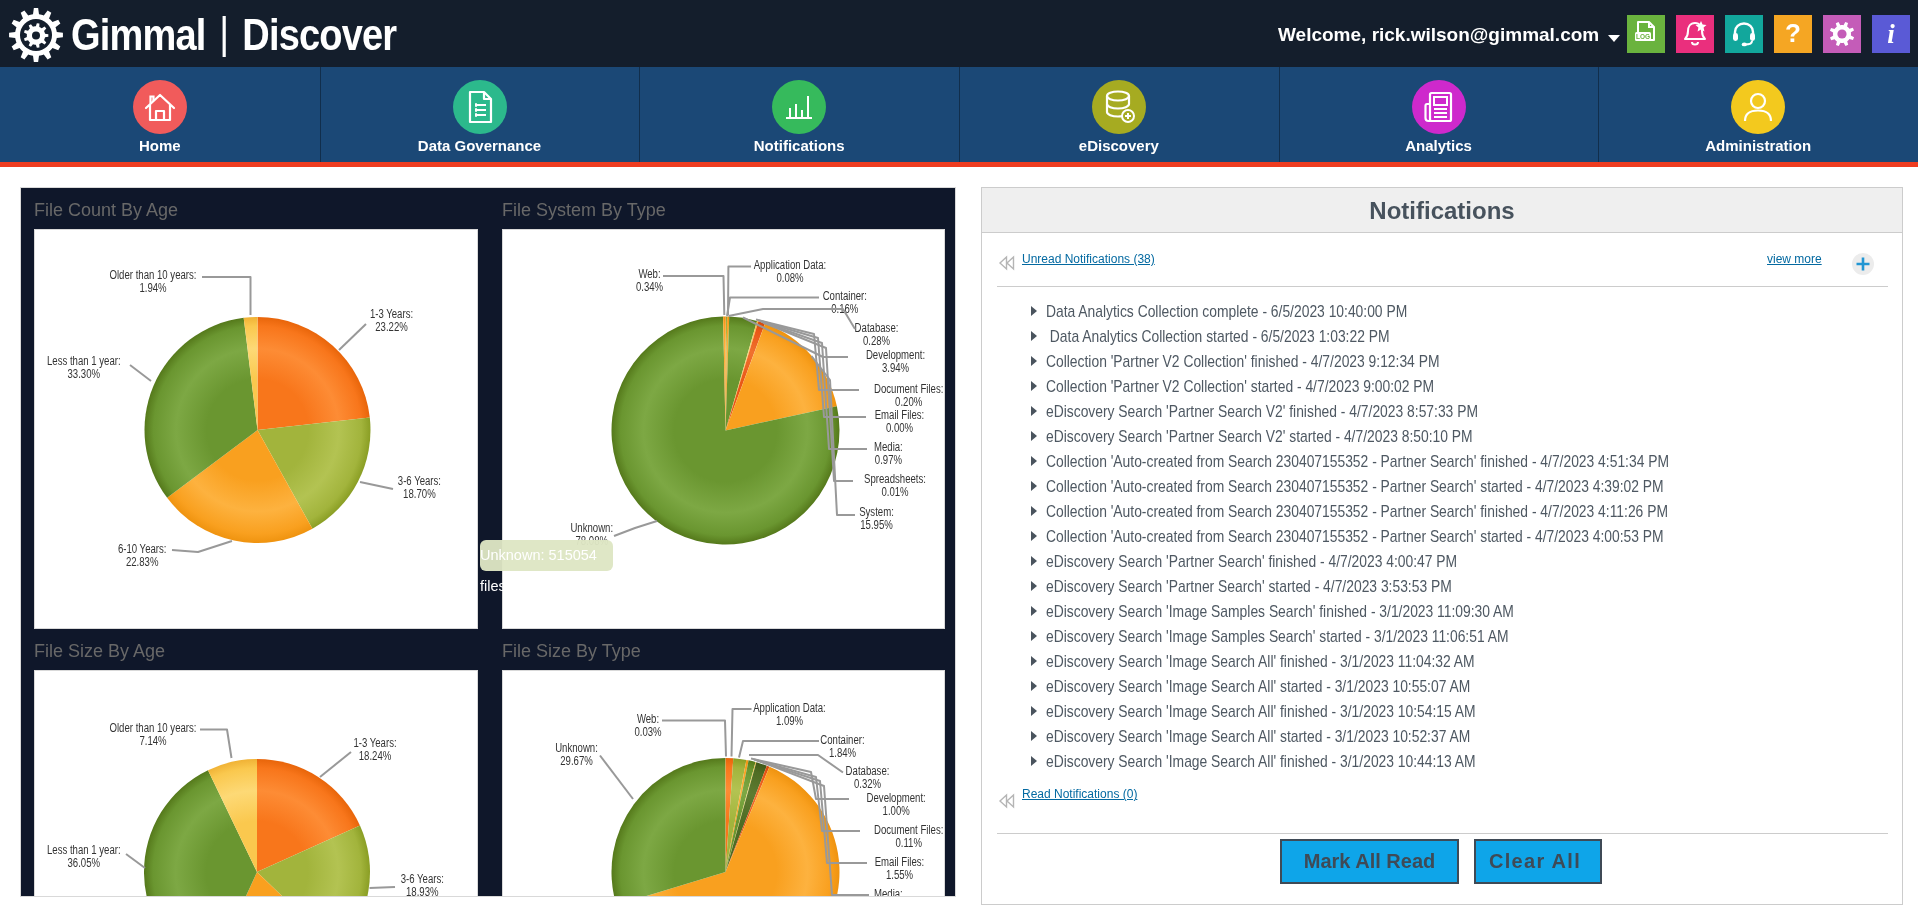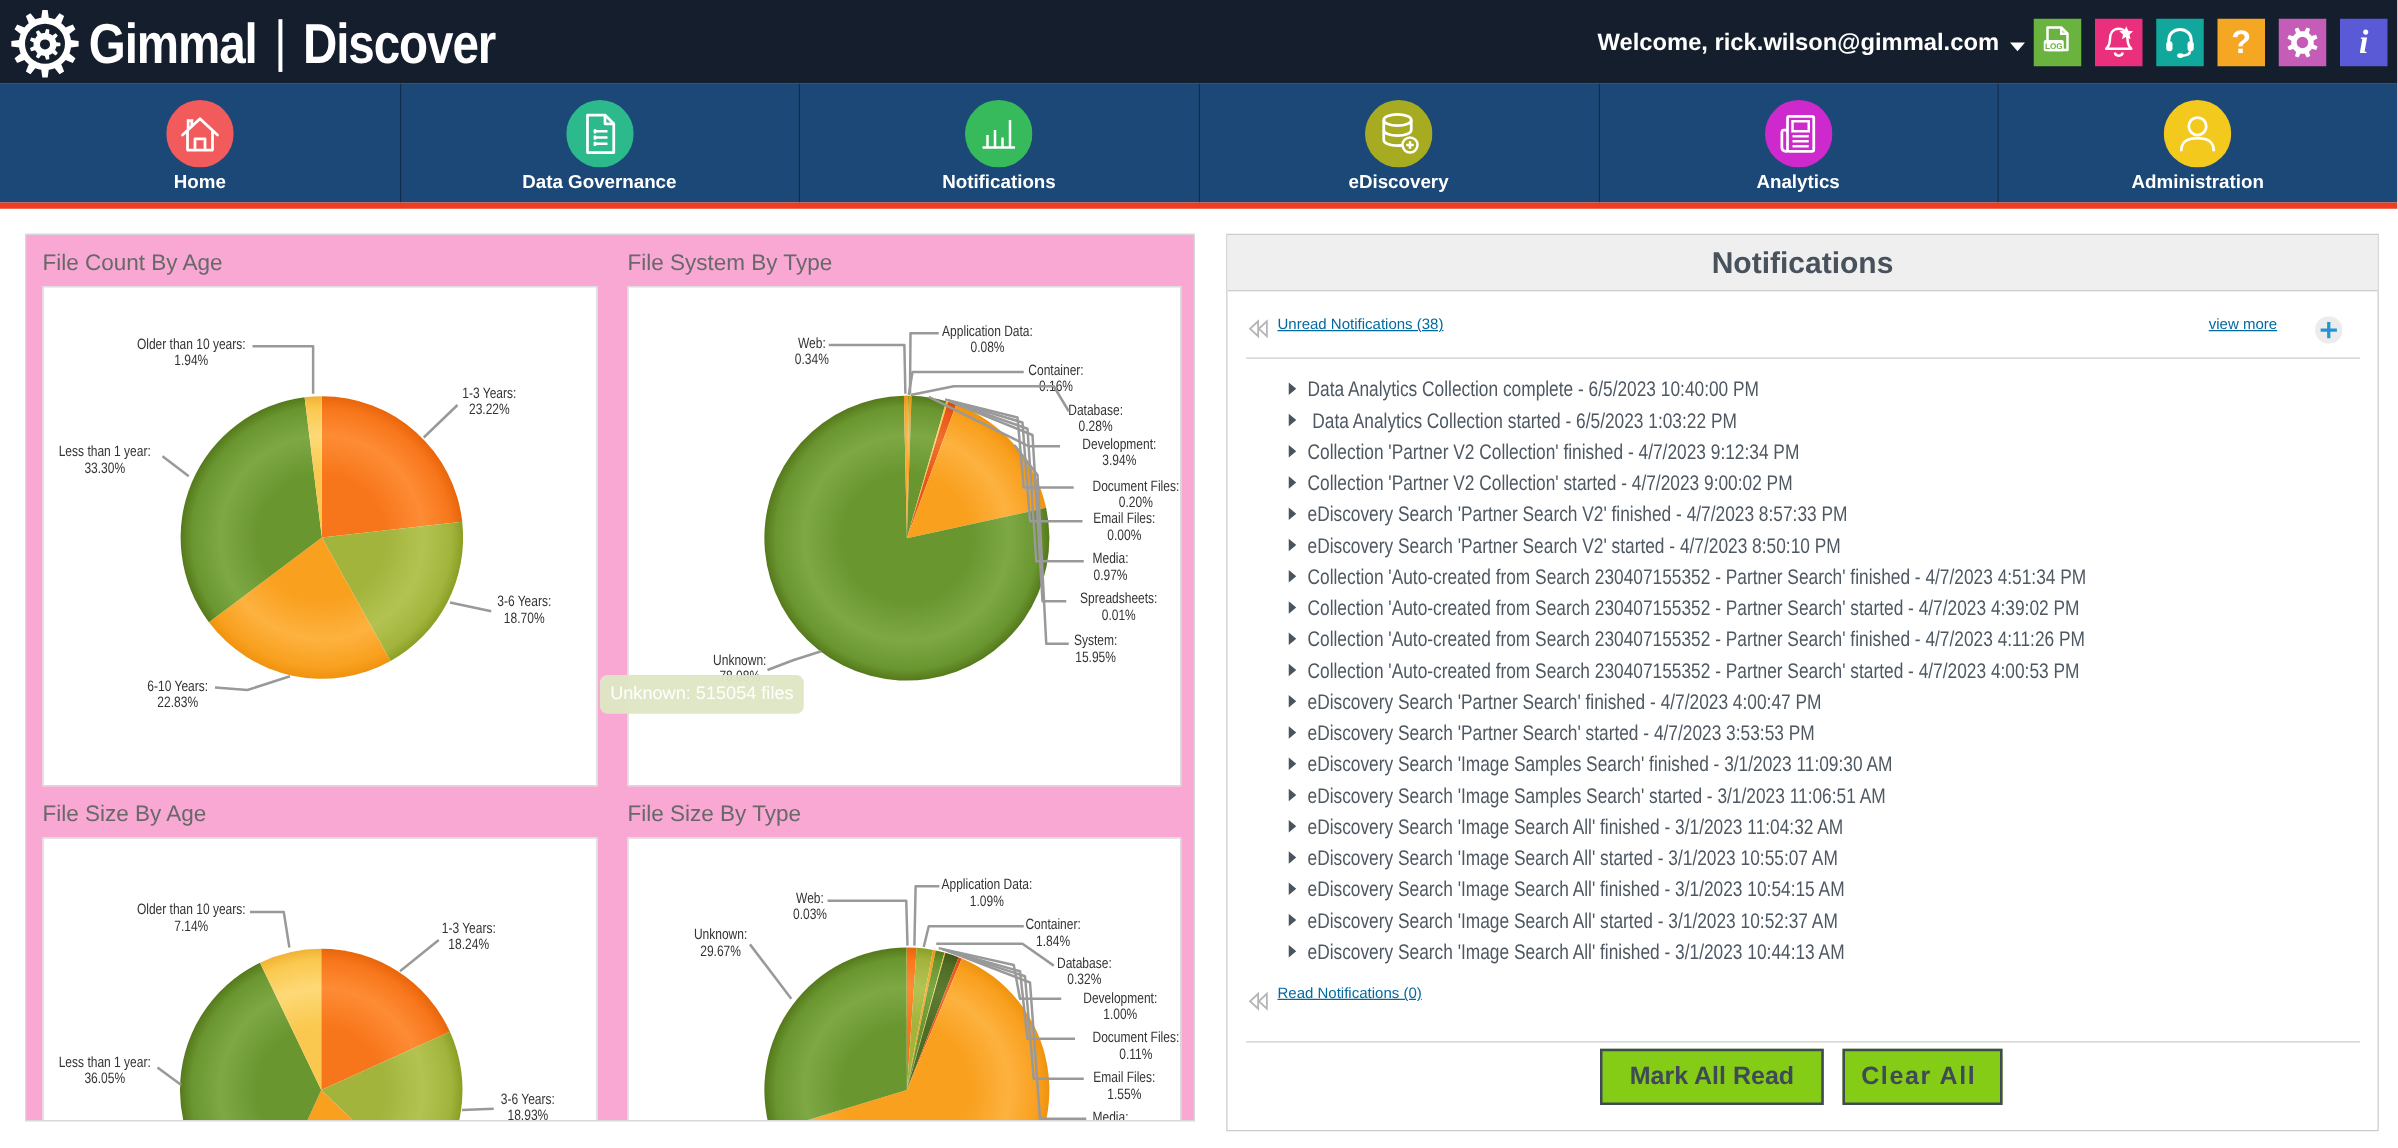--- a/index.html
+++ b/index.html
@@ -8,33 +8,33 @@
 #logotext{position:absolute;left:71px;top:9px;color:#fff;font-size:45px;font-weight:bold;letter-spacing:-1px;transform:scaleX(0.845);transform-origin:0 0;white-space:nowrap}
 #logotext .sep{font-weight:400;padding:0 5px;position:relative;top:-2px}
 #welcome{position:absolute;top:24px;right:1918px;left:1278px;color:#fff;font-size:19px;font-weight:bold;white-space:nowrap}
 .caret{display:inline-block;width:0;height:0;border-left:6px solid transparent;border-right:6px solid transparent;border-top:7px solid #fff;margin-left:9px;position:relative;top:1px}
 .sq{position:absolute;top:15px;width:38.5px;height:38px}
 #navbar{position:absolute;left:0;top:67px;width:1918px;height:95px;background:#1b4876}
 #redline{position:absolute;left:0;top:162px;width:1918px;height:5px;background:#ee3c20}
 .navitem{position:absolute;top:0;width:320px;height:95px}
 .navlbl{position:absolute;left:0;top:70px;width:320px;text-align:center;color:#fff;font-size:15px;font-weight:bold}
 .navsep{position:absolute;top:0;width:1px;height:95px;background:rgba(0,0,0,0.35)}
-#chartbox{position:absolute;left:20px;top:187px;width:936px;height:710px;border:1px solid #d9d9d9;background:#f9a8d4;overflow:hidden}
+#chartbox{position:absolute;left:20px;top:187px;width:936px;height:710px;border:1px solid #d9d9d9;background:#0f172a;overflow:hidden}
 .ctitle{position:absolute;font-size:18px;color:#686868}
 .cframe{position:absolute;border:1px solid #d9d9d9;background:#fff}
-#tooltip{position:absolute;left:480px;top:540px;width:163px;height:31px;background:rgba(222,230,196,0.96);border-radius:6px;color:#fff;font-size:14.5px;line-height:31px;text-align:center;z-index:5}
+#tooltip{position:absolute;left:480px;top:540px;width:133px;height:31px;background:rgba(222,230,196,0.96);border-radius:6px;color:#fff;font-size:14.5px;line-height:31px;z-index:5}
 #npanel{position:absolute;left:981px;top:187px;width:922px;height:718px;border:1px solid #ccc;background:#fff}
 #nphead{position:absolute;left:0;top:0;width:100%;height:45px;background:#efefef;border-bottom:1px solid #ccc;text-align:center;font-size:24px;font-weight:bold;color:#47525d;line-height:45px}
 .rew{position:absolute;width:17px;height:16px}
 .linklike{position:absolute;font-size:12px;color:#0369a1;text-decoration:underline;white-space:nowrap}
 .nhr{position:absolute;left:15px;width:891px;border-top:1px solid #ccc}
 .nitem{position:absolute;left:49px;height:25px;white-space:nowrap}
 .tri{display:inline-block;width:0;height:0;border-left:6px solid #4a545e;border-top:5px solid transparent;border-bottom:5px solid transparent;vertical-align:middle;margin-top:-2px}
 .ntext{display:inline-block;font-size:17px;color:#4e5862;margin-left:9px;vertical-align:middle;transform:scaleX(0.815);transform-origin:0 50%;white-space:nowrap}
-.btn{position:absolute;top:651px;height:45px;border:2px solid #3f4a56;background:#84cc16;color:#3f4a56;font-size:20px;font-weight:bold;text-align:center;line-height:41px}
+.btn{position:absolute;top:651px;height:45px;border:2px solid #3f4a56;background:#0ea5e9;color:#3f4a56;font-size:20px;font-weight:bold;text-align:center;line-height:41px}
 </style></head>
 <body>
 <div id="topbar">
 <svg width="56" height="58" viewBox="0 0 56 58" style="position:absolute;left:8px;top:5px">
 <path d="M23.69,9.45 L24.99,9.22 L25.86,3.08 L30.14,3.08 L31.01,9.22 L32.31,9.45 L34.54,10.04 L35.78,10.49 L39.61,5.62 L43.31,7.76 L41.00,13.51 L42.01,14.36 L43.64,15.99 L44.49,17.00 L50.24,14.69 L52.38,18.39 L47.51,22.22 L47.96,23.46 L48.55,25.69 L48.78,26.99 L54.92,27.86 L54.92,32.14 L48.78,33.01 L48.55,34.31 L47.96,36.54 L47.51,37.78 L52.38,41.61 L50.24,45.31 L44.49,43.00 L43.64,44.01 L42.01,45.64 L41.00,46.49 L43.31,52.24 L39.61,54.38 L35.78,49.51 L34.54,49.96 L32.31,50.55 L31.01,50.78 L30.14,56.92 L25.86,56.92 L24.99,50.78 L23.69,50.55 L21.46,49.96 L20.22,49.51 L16.39,54.38 L12.69,52.24 L15.00,46.49 L13.99,45.64 L12.36,44.01 L11.51,43.00 L5.76,45.31 L3.62,41.61 L8.49,37.78 L8.04,36.54 L7.45,34.31 L7.22,33.01 L1.08,32.14 L1.08,27.86 L7.22,26.99 L7.45,25.69 L8.04,23.46 L8.49,22.22 L3.62,18.39 L5.76,14.69 L11.51,17.00 L12.36,15.99 L13.99,14.36 L15.00,13.51 L12.69,7.76 L16.39,5.62 L20.22,10.49 L21.46,10.04 Z" fill="#fff"></path>
 <circle cx="28" cy="30" r="16" fill="#141e2c"></circle>
 <path d="M27.07,21.35 L27.84,21.30 L28.85,18.13 L31.43,18.58 L31.30,21.91 L32.00,22.22 L33.17,22.89 L33.79,23.35 L36.61,21.57 L38.29,23.57 L36.05,26.04 L36.39,26.73 L36.85,28.00 L37.03,28.74 L40.33,29.19 L40.33,31.81 L37.03,32.26 L36.85,33.00 L36.39,34.27 L36.05,34.96 L38.29,37.43 L36.61,39.43 L33.79,37.65 L33.17,38.11 L32.00,38.78 L31.30,39.09 L31.43,42.42 L28.85,42.87 L27.84,39.70 L27.07,39.65 L25.74,39.42 L25.00,39.20 L22.97,41.83 L20.70,40.53 L21.96,37.44 L21.40,36.91 L20.54,35.88 L20.11,35.24 L16.86,35.95 L15.97,33.49 L18.91,31.94 L18.82,31.17 L18.82,29.83 L18.91,29.06 L15.97,27.51 L16.86,25.05 L20.11,25.76 L20.54,25.12 L21.40,24.09 L21.96,23.56 L20.70,20.47 L22.97,19.17 L25.00,21.80 L25.74,21.58 Z" fill="#fff"></path>
 <circle cx="28" cy="30.5" r="4" fill="#141e2c"></circle>
 </svg>
 <div id="logotext">Gimmal <span class="sep">|</span> Discover</div>

